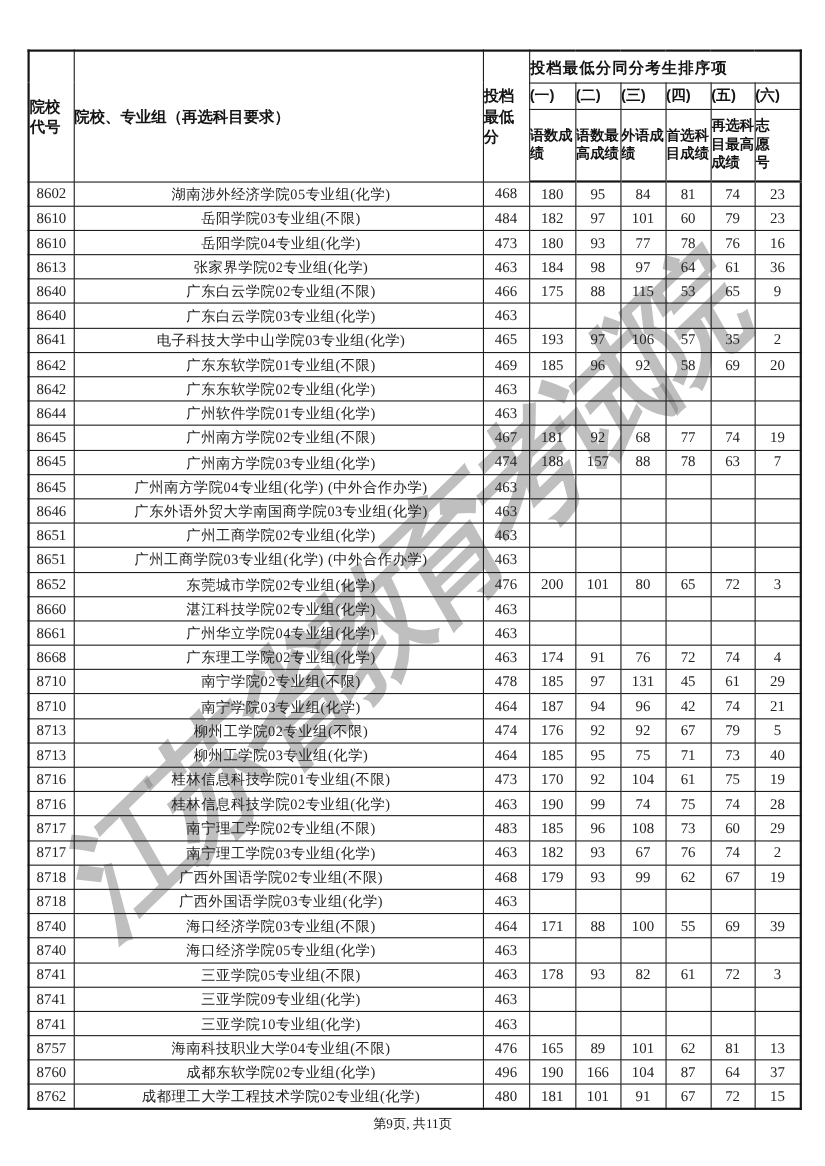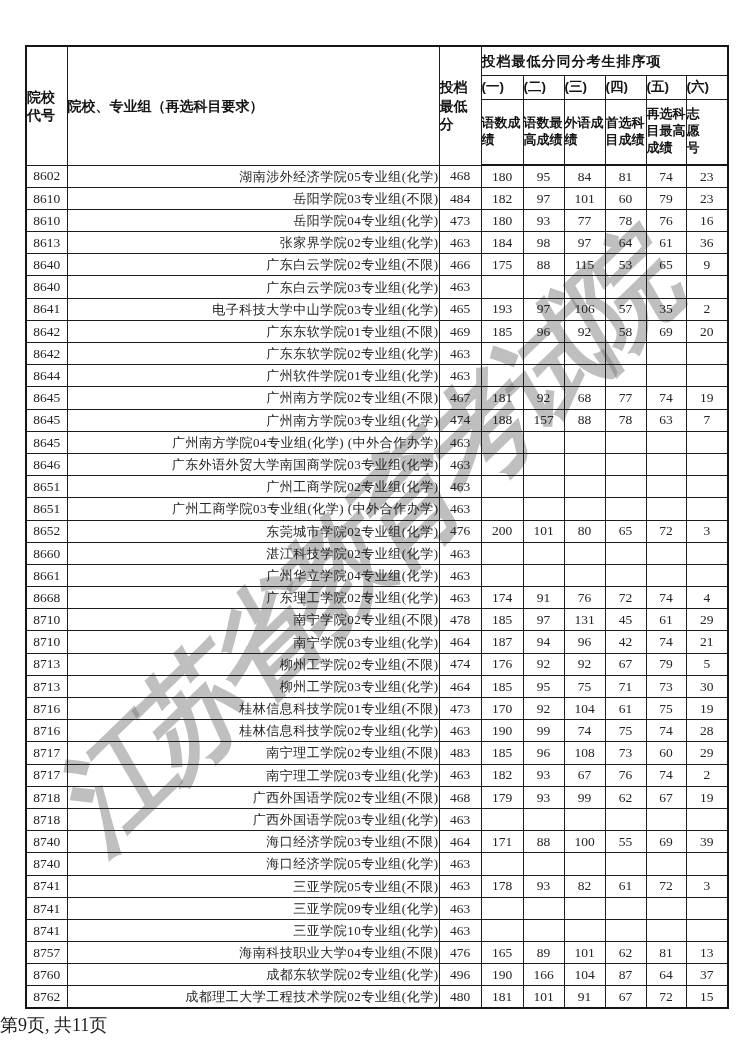--- a/index.html
+++ b/index.html
@@ -42,28 +42,28 @@
   tr.num-row{height:24px;}
   tr.num-row th{font-size:13.5px;font-weight:700;}
   tr.desc-row{height:66px;}
   tr.desc-row th{font-size:13px;line-height:1.3;border-bottom:2.5px solid #151515;}
   th.col-code,th.col-name,th.col-min{font-size:13.5px;border-bottom:2.5px solid #151515;}
   .vert{display:inline-block;width:1.1em;line-height:1.3;}
 
   tbody tr{height:22.2px;margin-left:12px;}
   tbody td{font-size:13.5px;text-align:center;color:#242424;line-height:1;}
   tbody td.cell-name{
-    text-align:right;padding-left:5px;white-space:nowrap;font-size:13px;
+    text-align:center;padding-left:5px;white-space:nowrap;font-size:13px;
     letter-spacing:0.5px;
   }
 
   
   .page-footer{
     position:absolute;left:0;top:1013px;width:750px;z-index:1;
-    text-align:left;font-size:18px;color:#1c1c1c;
+    text-align:center;font-size:12px;color:#1c1c1c;
     font-family:"Liberation Serif","DejaVu Serif",serif;
   }
 </style>
 </head>
 <body>
 
 <div class="sheet">
 
   <div class="watermark">江苏省教育考试院</div>
 
@@ -359,21 +359,21 @@
         </tr>
         <tr>
           <td>8713</td>
           <td class="cell-name">柳州工学院03专业组(化学)</td>
           <td>464</td>
           <td>185</td>
           <td>95</td>
           <td>75</td>
           <td>71</td>
           <td>73</td>
-          <td>30</td>
+          <td>40</td>
         </tr>
         <tr>
           <td>8716</td>
           <td class="cell-name">桂林信息科技学院01专业组(不限)</td>
           <td>473</td>
           <td>170</td>
           <td>92</td>
           <td>104</td>
           <td>61</td>
           <td>75</td>

